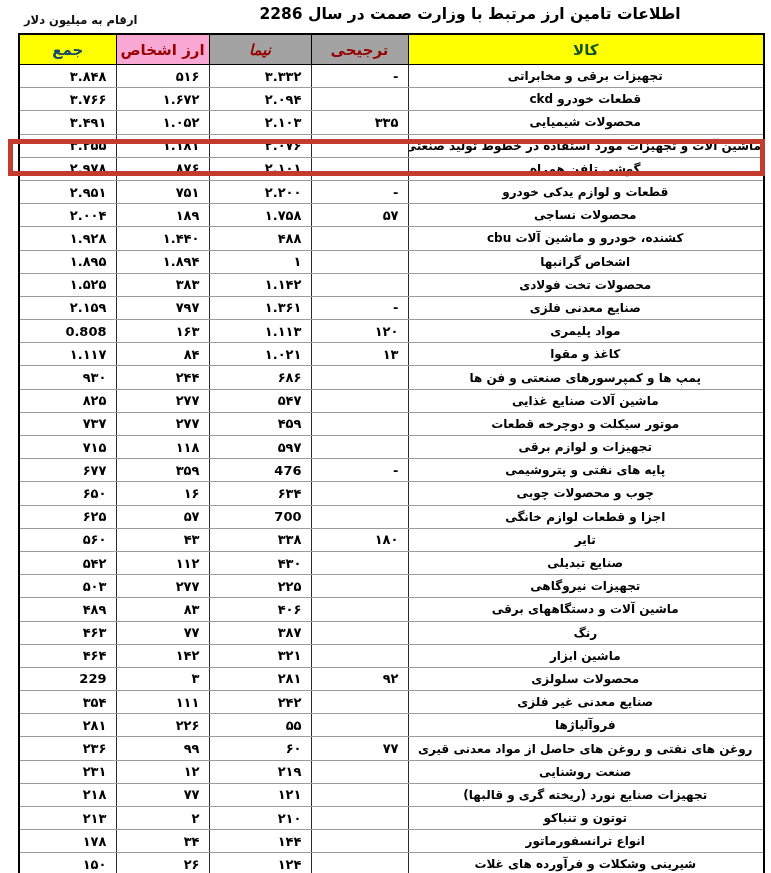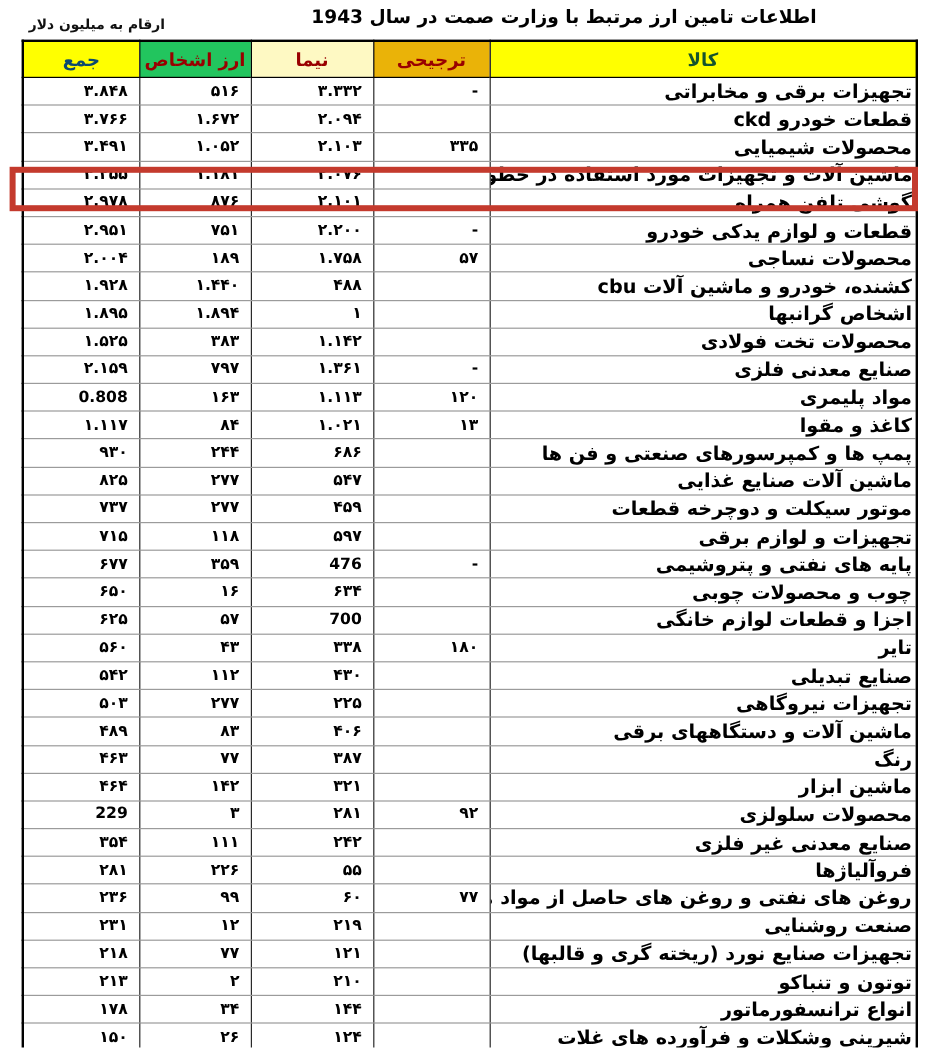--- a/index.html
+++ b/index.html
@@ -34,53 +34,53 @@
   thead th{
     height:27px;font-size:15px;font-weight:bold;text-align:center;vertical-align:middle;
     border:1.5px solid #000;white-space:nowrap;overflow:hidden;
   }
   tbody td{
     height:22.2px;vertical-align:middle;white-space:nowrap;overflow:hidden;
     border-right:1px solid #2a2a2a;border-left:1px solid #2a2a2a;
     border-top:1px solid #9b9b9b;border-bottom:1px solid #9b9b9b;
     font-weight:bold;color:#000;background:#fff;
   }
-  tbody td.c-kala{font-size:16px;text-align:right;padding:0 3px 0 2px;}
+  tbody td.c-kala{font-size:12px;text-align:center;padding:0 3px 0 2px;}
   tbody td.c-tarjihi,tbody td.c-nima,tbody td.c-ashkhas,tbody td.c-jam{
     font-size:13px;text-align:right;padding:0 9px 0 2px;
   }
 
   .highlight-box{
     position:absolute;left:8px;top:139px;width:757px;height:37px;
     border:5px solid #c43a2d;box-sizing:border-box;
     background:transparent;pointer-events:none;z-index:5;
   }
 </style>
 </head>
 <body>
 
 <div class="page">
 
   <div class="unit-note">ارقام به میلیون دلار</div>
-  <div class="page-title">اطلاعات تامین ارز مرتبط با وزارت صمت در سال 1943</div>
+  <div class="page-title">اطلاعات تامین ارز مرتبط با وزارت صمت در سال 2286</div>
 
   <table class="main">
     <colgroup>
       <col class="c-kala">
       <col class="c-tarjihi">
       <col class="c-nima">
       <col class="c-ashkhas">
       <col class="c-jam">
     </colgroup>
     <thead>
       <tr>
         <th style="background: rgb(255, 255, 0); color: #14532d;">کالا</th>
-        <th style="background: #eab308; color: rgb(153, 0, 0);">ترجیحی</th>
-        <th style="background: #fef9c3; color: rgb(153, 0, 0);">نیما</th>
-        <th style="background: #22c55e; color: rgb(153, 0, 0);">ارز اشخاص</th>
+        <th style="background: #a3a3a3; color: rgb(153, 0, 0);">ترجیحی</th>
+        <th style="background: #a3a3a3; color: rgb(153, 0, 0); font-style: italic;">نیما</th>
+        <th style="background: #f9a8d4; color: rgb(153, 0, 0);">ارز اشخاص</th>
         <th style="background: rgb(255, 255, 0); color: #0c4a6e;">جمع</th>
       </tr>
     </thead>
     <tbody>
         <tr>
           <td class="c-kala">تجهیزات برقی و مخابراتی</td>
           <td class="c-tarjihi">-</td>
           <td class="c-nima">۳.۳۳۲</td>
           <td class="c-ashkhas">۵۱۶</td>
           <td class="c-jam">۳.۸۴۸</td>

